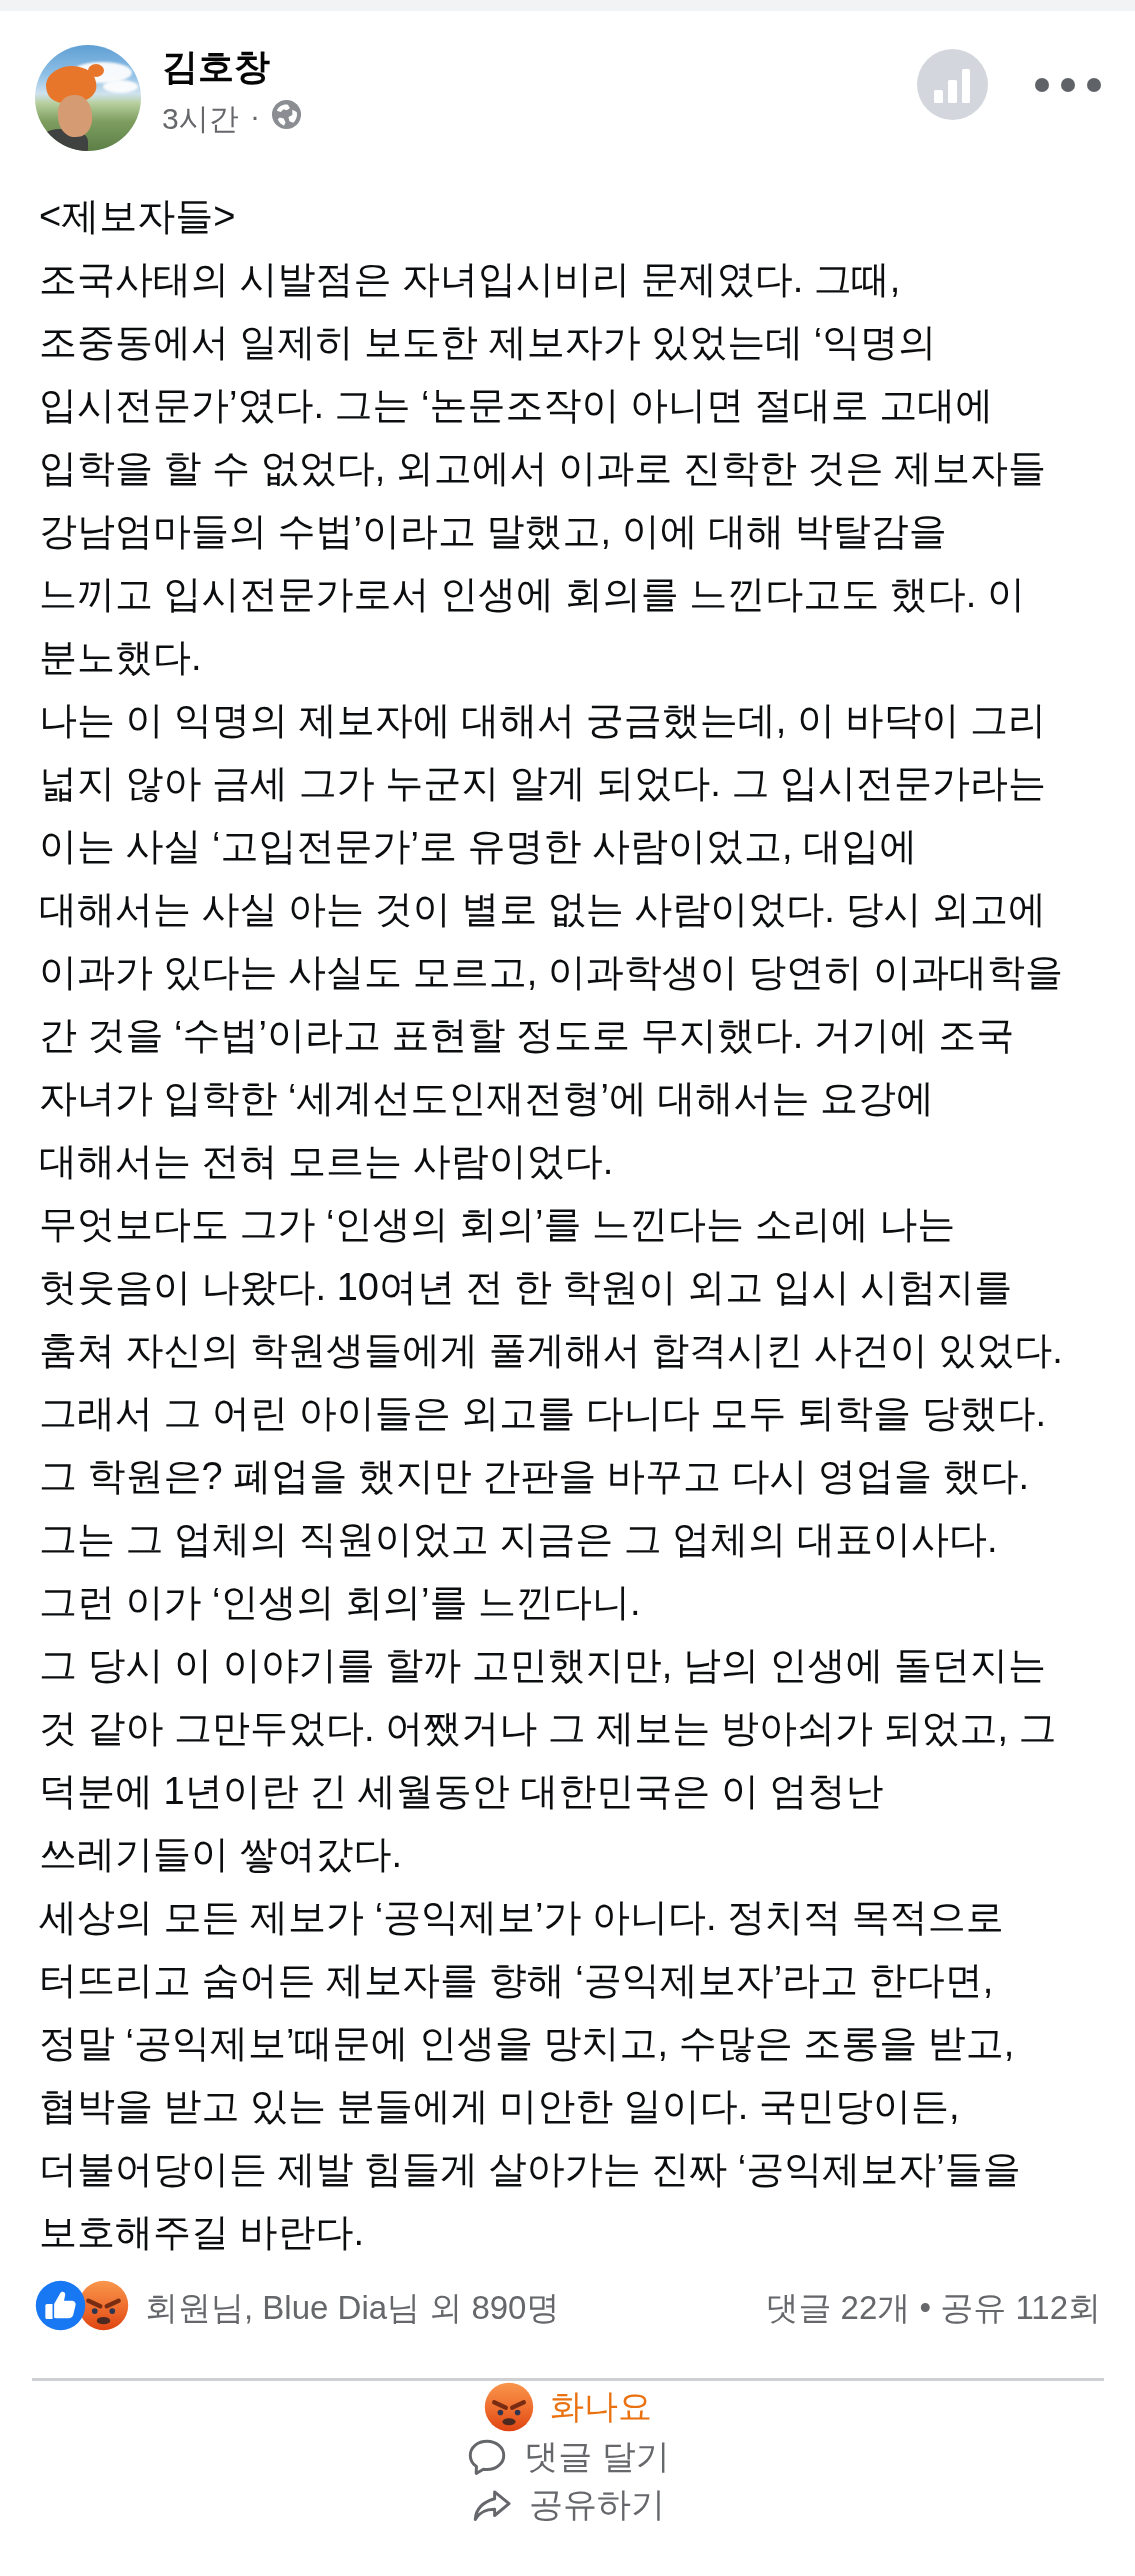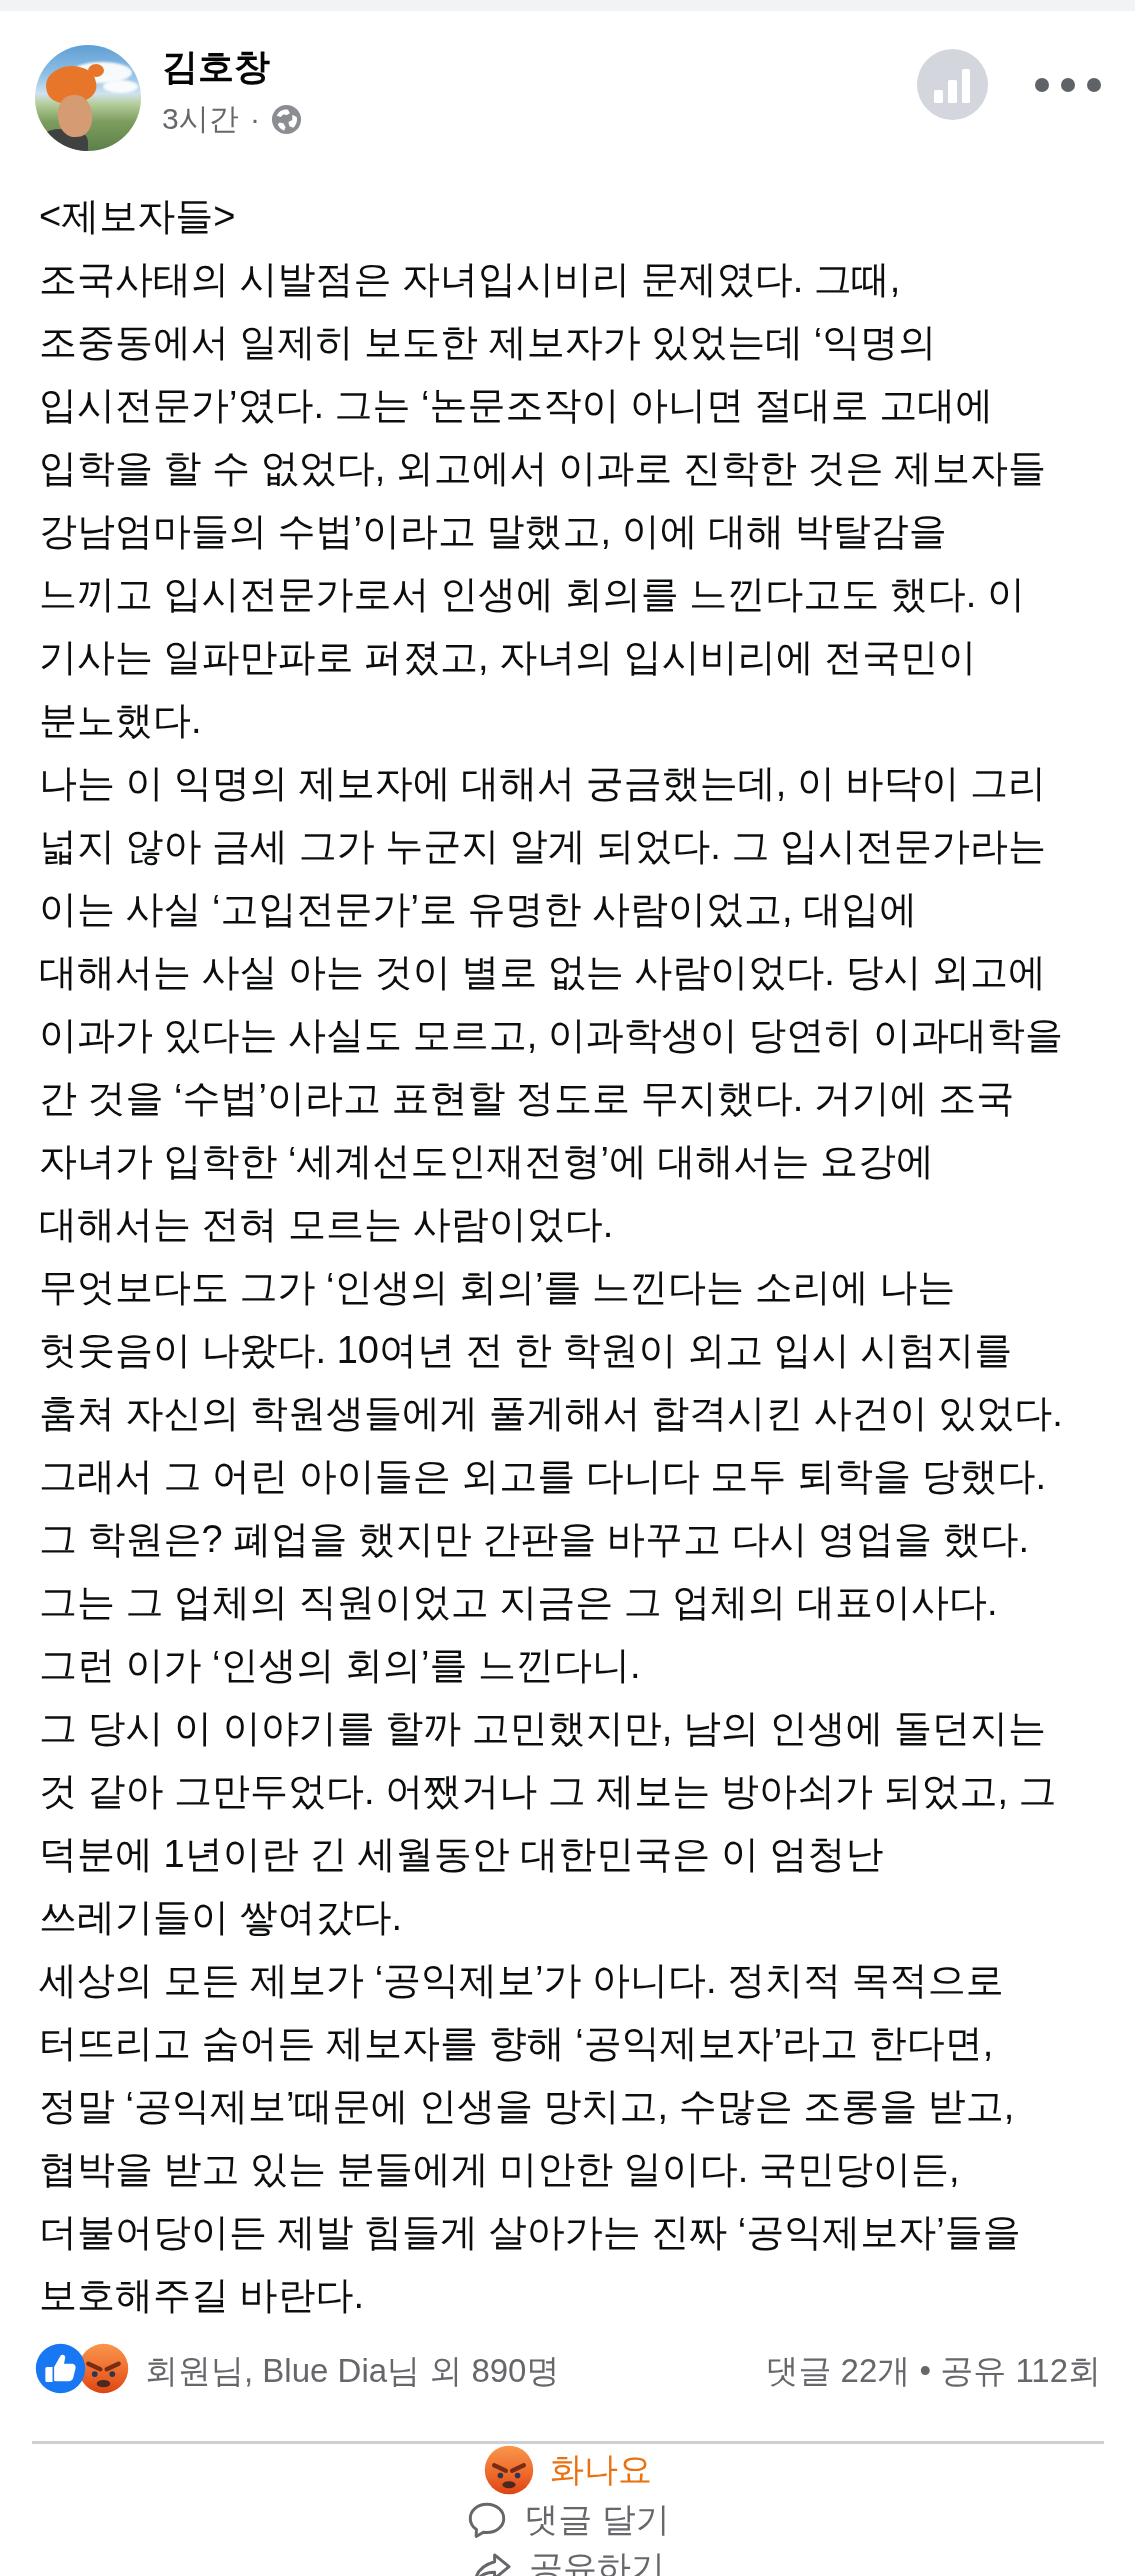--- a/index.html
+++ b/index.html
@@ -19,21 +19,21 @@
   .av-cloud.c1 { width:60px; height:21px; top:17.7px; left:37px; }
   .av-cloud.c2 { width:35px; height:13px; top:35px; left:68px; }
   .av-hat { position:absolute; width:50px; height:37px; top:21px; left:11.3px; background:#e8762a;
             border-radius:55% 60% 45% 50%; transform:rotate(-8deg); }
   .av-knot { position:absolute; width:16px; height:13px; top:19.3px; left:53px; background:#e8762a; border-radius:50%; }
   .av-face { position:absolute; width:34px; height:42px; top:50px; left:22.5px; background:#d59b72; border-radius:46%; transform:rotate(-6deg); }
   .av-body { position:absolute; width:48px; height:32px; top:84px; left:4.8px; background:#3f4240; border-radius:40%; }
 
   .h-text { margin-left:21px; flex:1; padding-top:1.6px; }
   .name { font-size:36px; font-weight:bold; color:#050505; line-height:1.15; }
-  .meta { margin-top:11.3px; font-size:30px; color:#65676b; display:flex; align-items:center; gap:11.3px; }
+  .meta { margin-top:11.3px; font-size:30px; color:#65676b; display:flex; gap:11.3px; }
   .meta .globe { width:31px; height:31px; }
 
   .h-icons { display:flex; align-items:center; gap:47px; margin-top:4.8px; }
   .insights { width:71px; height:71px; border-radius:50%; background:#d3d6dc; display:flex; align-items:flex-end; justify-content:center; gap:4.8px; padding-bottom:17.7px; box-sizing:border-box; }
   .insights i { display:block; width:8.8px; background:#ffffff; border-radius:1.6px; }
   .insights i.b1 { height:13px; } .insights i.b2 { height:22.5px; } .insights i.b3 { height:34px; }
   .dots { display:flex; gap:11.3px; align-items:center; height:71px; }
   .dots i { width:14.5px; height:14.5px; border-radius:50%; background:#5f6368; display:block; }
 
   
@@ -127,21 +127,20 @@
   </div>
 
   <div class="body">
       <div class="line">&lt;제보자들&gt;</div>
       <div class="line">조국사태의 시발점은 자녀입시비리 문제였다. 그때,</div>
       <div class="line">조중동에서 일제히 보도한 제보자가 있었는데 ‘익명의</div>
       <div class="line">입시전문가’였다. 그는 ‘논문조작이 아니면 절대로 고대에</div>
       <div class="line">입학을 할 수 없었다, 외고에서 이과로 진학한 것은 제보자들</div>
       <div class="line">강남엄마들의 수법’이라고 말했고, 이에 대해 박탈감을</div>
       <div class="line">느끼고 입시전문가로서 인생에 회의를 느낀다고도 했다. 이</div>
-      <div class="line">기사는 일파만파로 퍼졌고, 자녀의 입시비리에 전국민이</div>
       <div class="line">분노했다.</div>
       <div class="line">나는 이 익명의 제보자에 대해서 궁금했는데, 이 바닥이 그리</div>
       <div class="line">넓지 않아 금세 그가 누군지 알게 되었다. 그 입시전문가라는</div>
       <div class="line">이는 사실 ‘고입전문가’로 유명한 사람이었고, 대입에</div>
       <div class="line">대해서는 사실 아는 것이 별로 없는 사람이었다. 당시 외고에</div>
       <div class="line">이과가 있다는 사실도 모르고, 이과학생이 당연히 이과대학을</div>
       <div class="line">간 것을 ‘수법’이라고 표현할 정도로 무지했다. 거기에 조국</div>
       <div class="line">자녀가 입학한 ‘세계선도인재전형’에 대해서는 요강에</div>
       <div class="line">대해서는 전혀 모르는 사람이었다.</div>
       <div class="line">무엇보다도 그가 ‘인생의 회의’를 느낀다는 소리에 나는</div>

